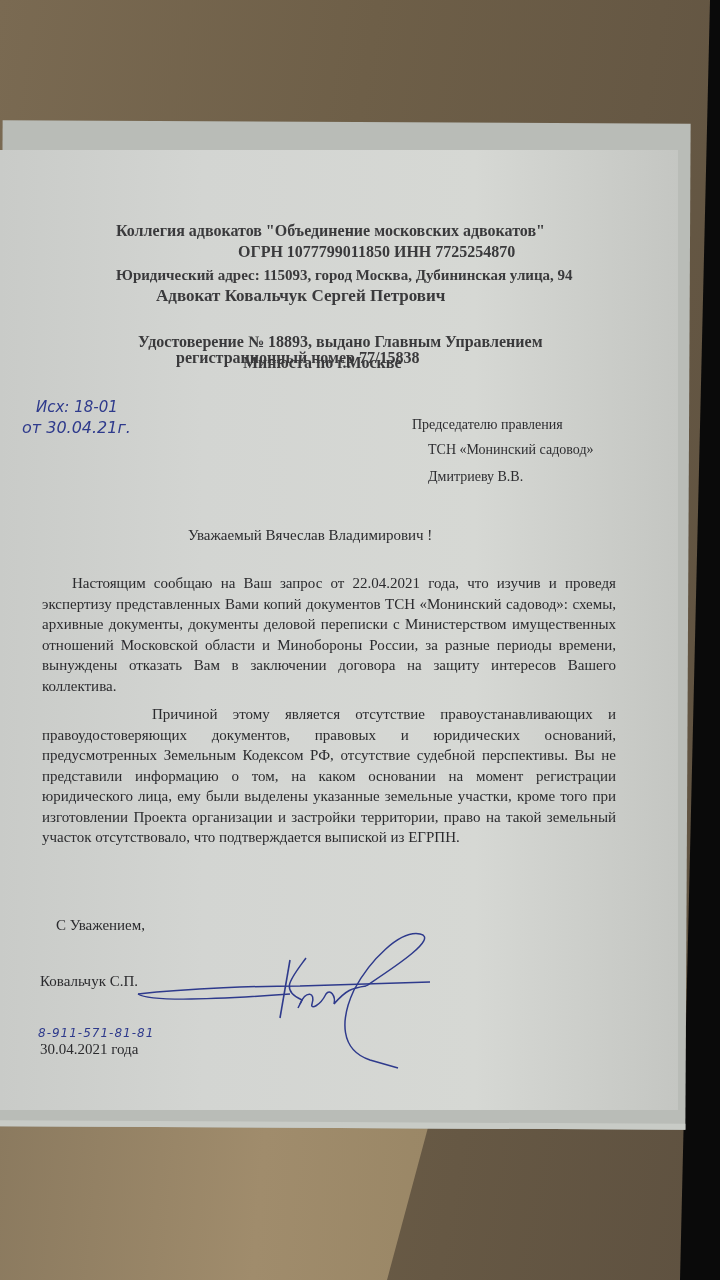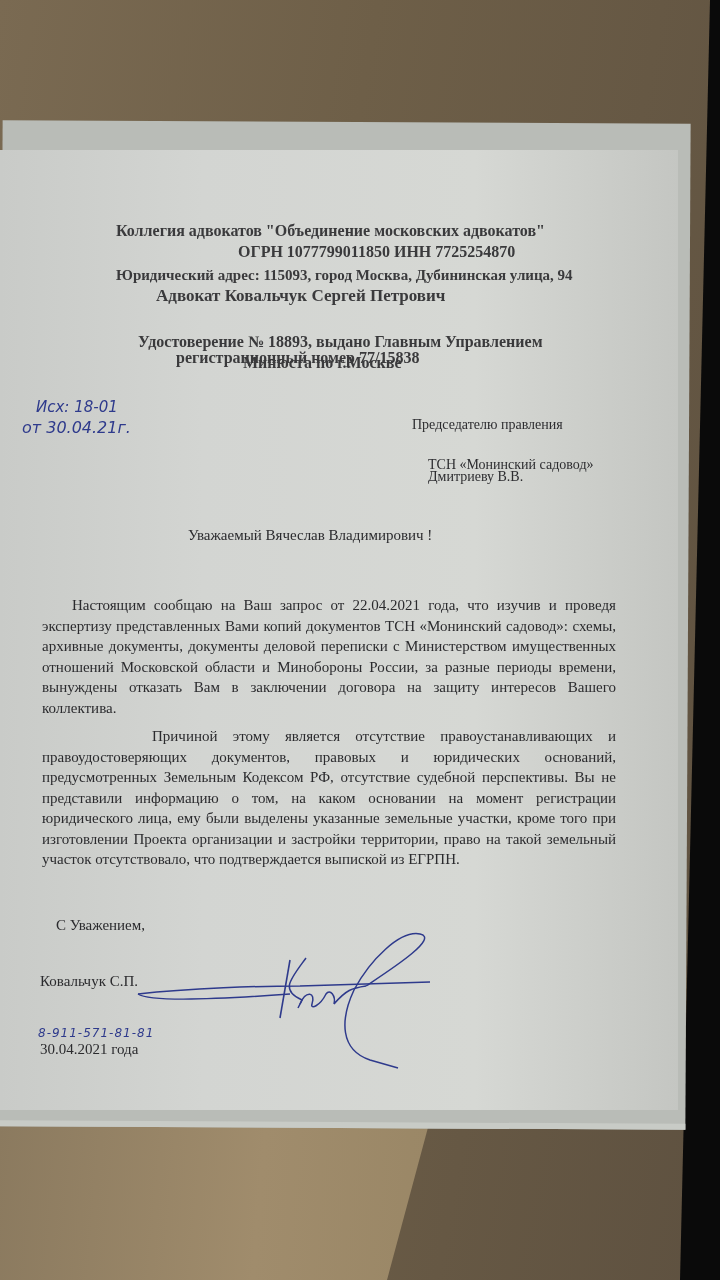--- a/index.html
+++ b/index.html
@@ -36,21 +36,20 @@
   .header {
     position: absolute; left: 0; top: 72px; width: 678px;
     font-weight: bold; font-size: 16px; color: #3a3a3c;
   }
   .hline { position: absolute; white-space: nowrap; }
   .addressee { position: absolute; font-size: 14px; color: #2d2d30; white-space: nowrap; }
   .salutation { position: absolute; left: 188px; top: 377px; font-size: 15px; white-space: nowrap; }
   .para {
     position: absolute; font-size: 15px; line-height: 20.5px; text-align: justify;
     color: #2b2b2e;
-    margin-top: 22px;
   }
   .hand {
     position: absolute; font-family: "DejaVu Sans", sans-serif; font-style: italic;
     color: #2e3a8c; white-space: nowrap;
   }
   .line-text { position: absolute; font-size: 15px; white-space: nowrap; }
   svg.sig { position: absolute; left: 130px; top: 780px; }
 </style>
 </head>
 <body>
@@ -69,21 +68,21 @@
     <div class="hline" style="left:156px;top:64px;font-size:17px;">Адвокат Ковальчук Сергей Петрович</div>
     <div class="hline" style="left:176px;top:85px;margin-top:42px;">регистрационный номер 77/15838</div>
     <div class="hline" style="left:138px;top:111px;">Удостоверение № 18893,  выдано Главным Управлением</div>
     <div class="hline" style="left:243px;top:132px;">Минюста  по г.Москве</div>
   </div>
 
   <div class="hand" style="left:36px;top:248px;font-size:15px;">Исх: 18-01</div>
   <div class="hand" style="left:22px;top:268px;font-size:16px;">от 30.04.21г.</div>
 
   <div class="addressee" style="left:412px;top:267px;">Председателю правления</div>
-  <div class="addressee" style="left:428px;top:292px;margin-top:15px;">ТСН «Монинский садовод»</div>
+  <div class="addressee" style="left:428px;top:292px;">ТСН «Монинский садовод»</div>
   <div class="addressee" style="left:428px;top:319px;">Дмитриеву В.В.</div>
 
   <div class="salutation">Уважаемый  Вячеслав Владимирович !</div>
 
   <div class="para" style="left:42px;top:423px;width:574px;text-indent:30px;">Настоящим сообщаю на Ваш запрос от 22.04.2021 года, что изучив   и проведя экспертизу представленных  Вами копий документов ТСН «Монинский садовод»: схемы, архивные  документы, документы деловой переписки с Министерством имущественных отношений  Московской области и Минобороны России, за разные периоды  времени, вынуждены отказать Вам в заключении  договора  на защиту интересов Вашего коллектива.</div>
 
   <div class="para" style="left:42px;top:554px;width:574px;text-indent:110px;">Причиной этому является отсутствие правоустанавливающих и правоудостоверяющих документов, правовых и юридических оснований, предусмотренных  Земельным Кодексом РФ, отсутствие судебной  перспективы. Вы не  представили  информацию о том, на каком основании на момент регистрации  юридического  лица,  ему были выделены указанные земельные участки,  кроме того  при  изготовлении  Проекта организации  и застройки территории,  право  на  такой земельный  участок  отсутствовало, что подтверждается выпиской из ЕГРПН.</div>
 
 
   <div class="line-text" style="left:56px;top:767px;">С Уважением,</div>

